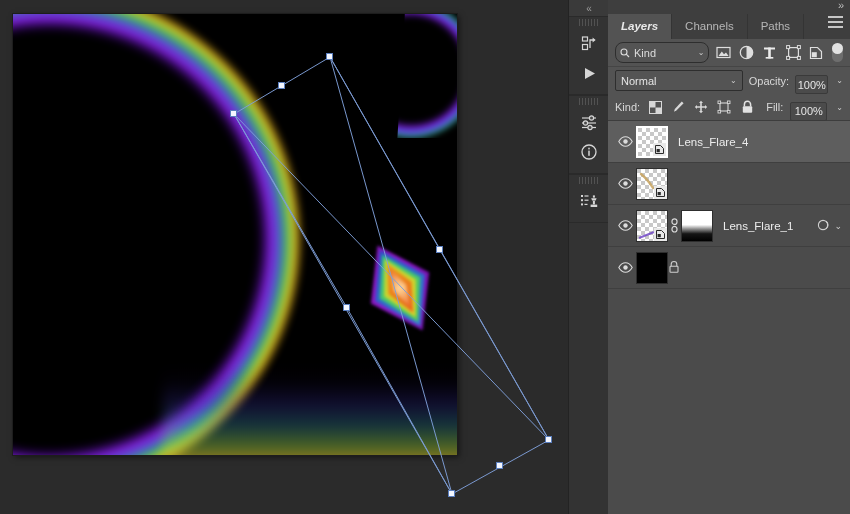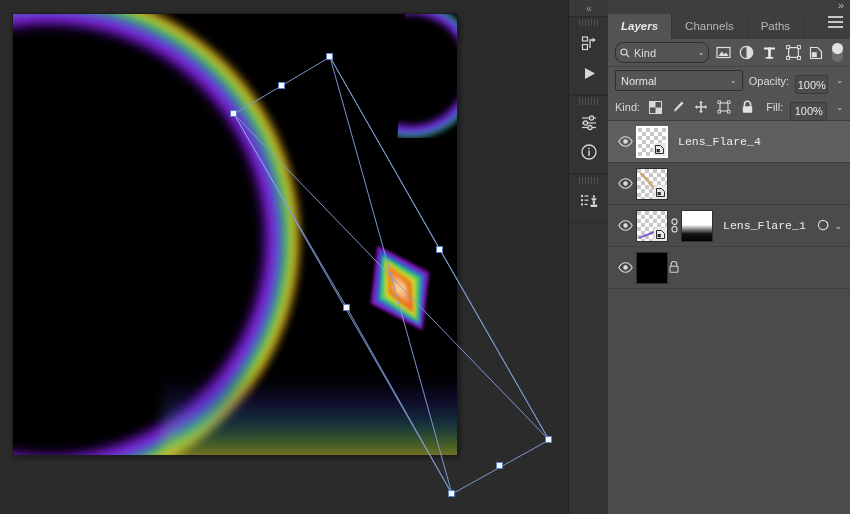--- a/index.html
+++ b/index.html
@@ -145,21 +145,21 @@
   .thumb{width:32px;height:32px;flex:none;position:relative;box-sizing:border-box;
          border:1px solid #2e2e2e;background:
          repeating-conic-gradient(#ffffff 0% 25%, #c8c8c8 0% 50%) 0 0/8px 8px;}
   .thumb.sel-border{border:2px solid #ffffff;}
   .thumb-black{background:#000;}
   .so-badge{position:absolute;right:0;bottom:0;width:13px;height:13px;background:#e9e9e9;
             display:flex;align-items:center;justify-content:center;}
   .linkicon{width:13px;flex:none;display:flex;align-items:center;justify-content:center;cursor:pointer;}
   .maskthumb{width:32px;height:32px;flex:none;border:1px solid #2e2e2e;box-sizing:border-box;
      background:linear-gradient(to bottom,#fff 0%,#fff 46%,#8d8d8d 60%,#151515 76%,#000 100%);}
-  .lname{flex:1;padding-left:10px;font-size:11.5px;color:#ececec;white-space:nowrap;overflow:hidden;font-family:Liberation Mono, monospace;}
+  .lname{flex:1;padding-left:10px;font-size:11.5px;color:#ececec;white-space:nowrap;overflow:hidden;}
   .lname.italic{font-style:italic;}
   .rightglyph{display:flex;align-items:center;gap:3px;flex:none;padding-right:2px;}
   .panel-rest{background:#4b4b4b;flex:1;}
 </style>
 </head>
 <body>
 
 <div class="app">
 
   <div class="workspace">

